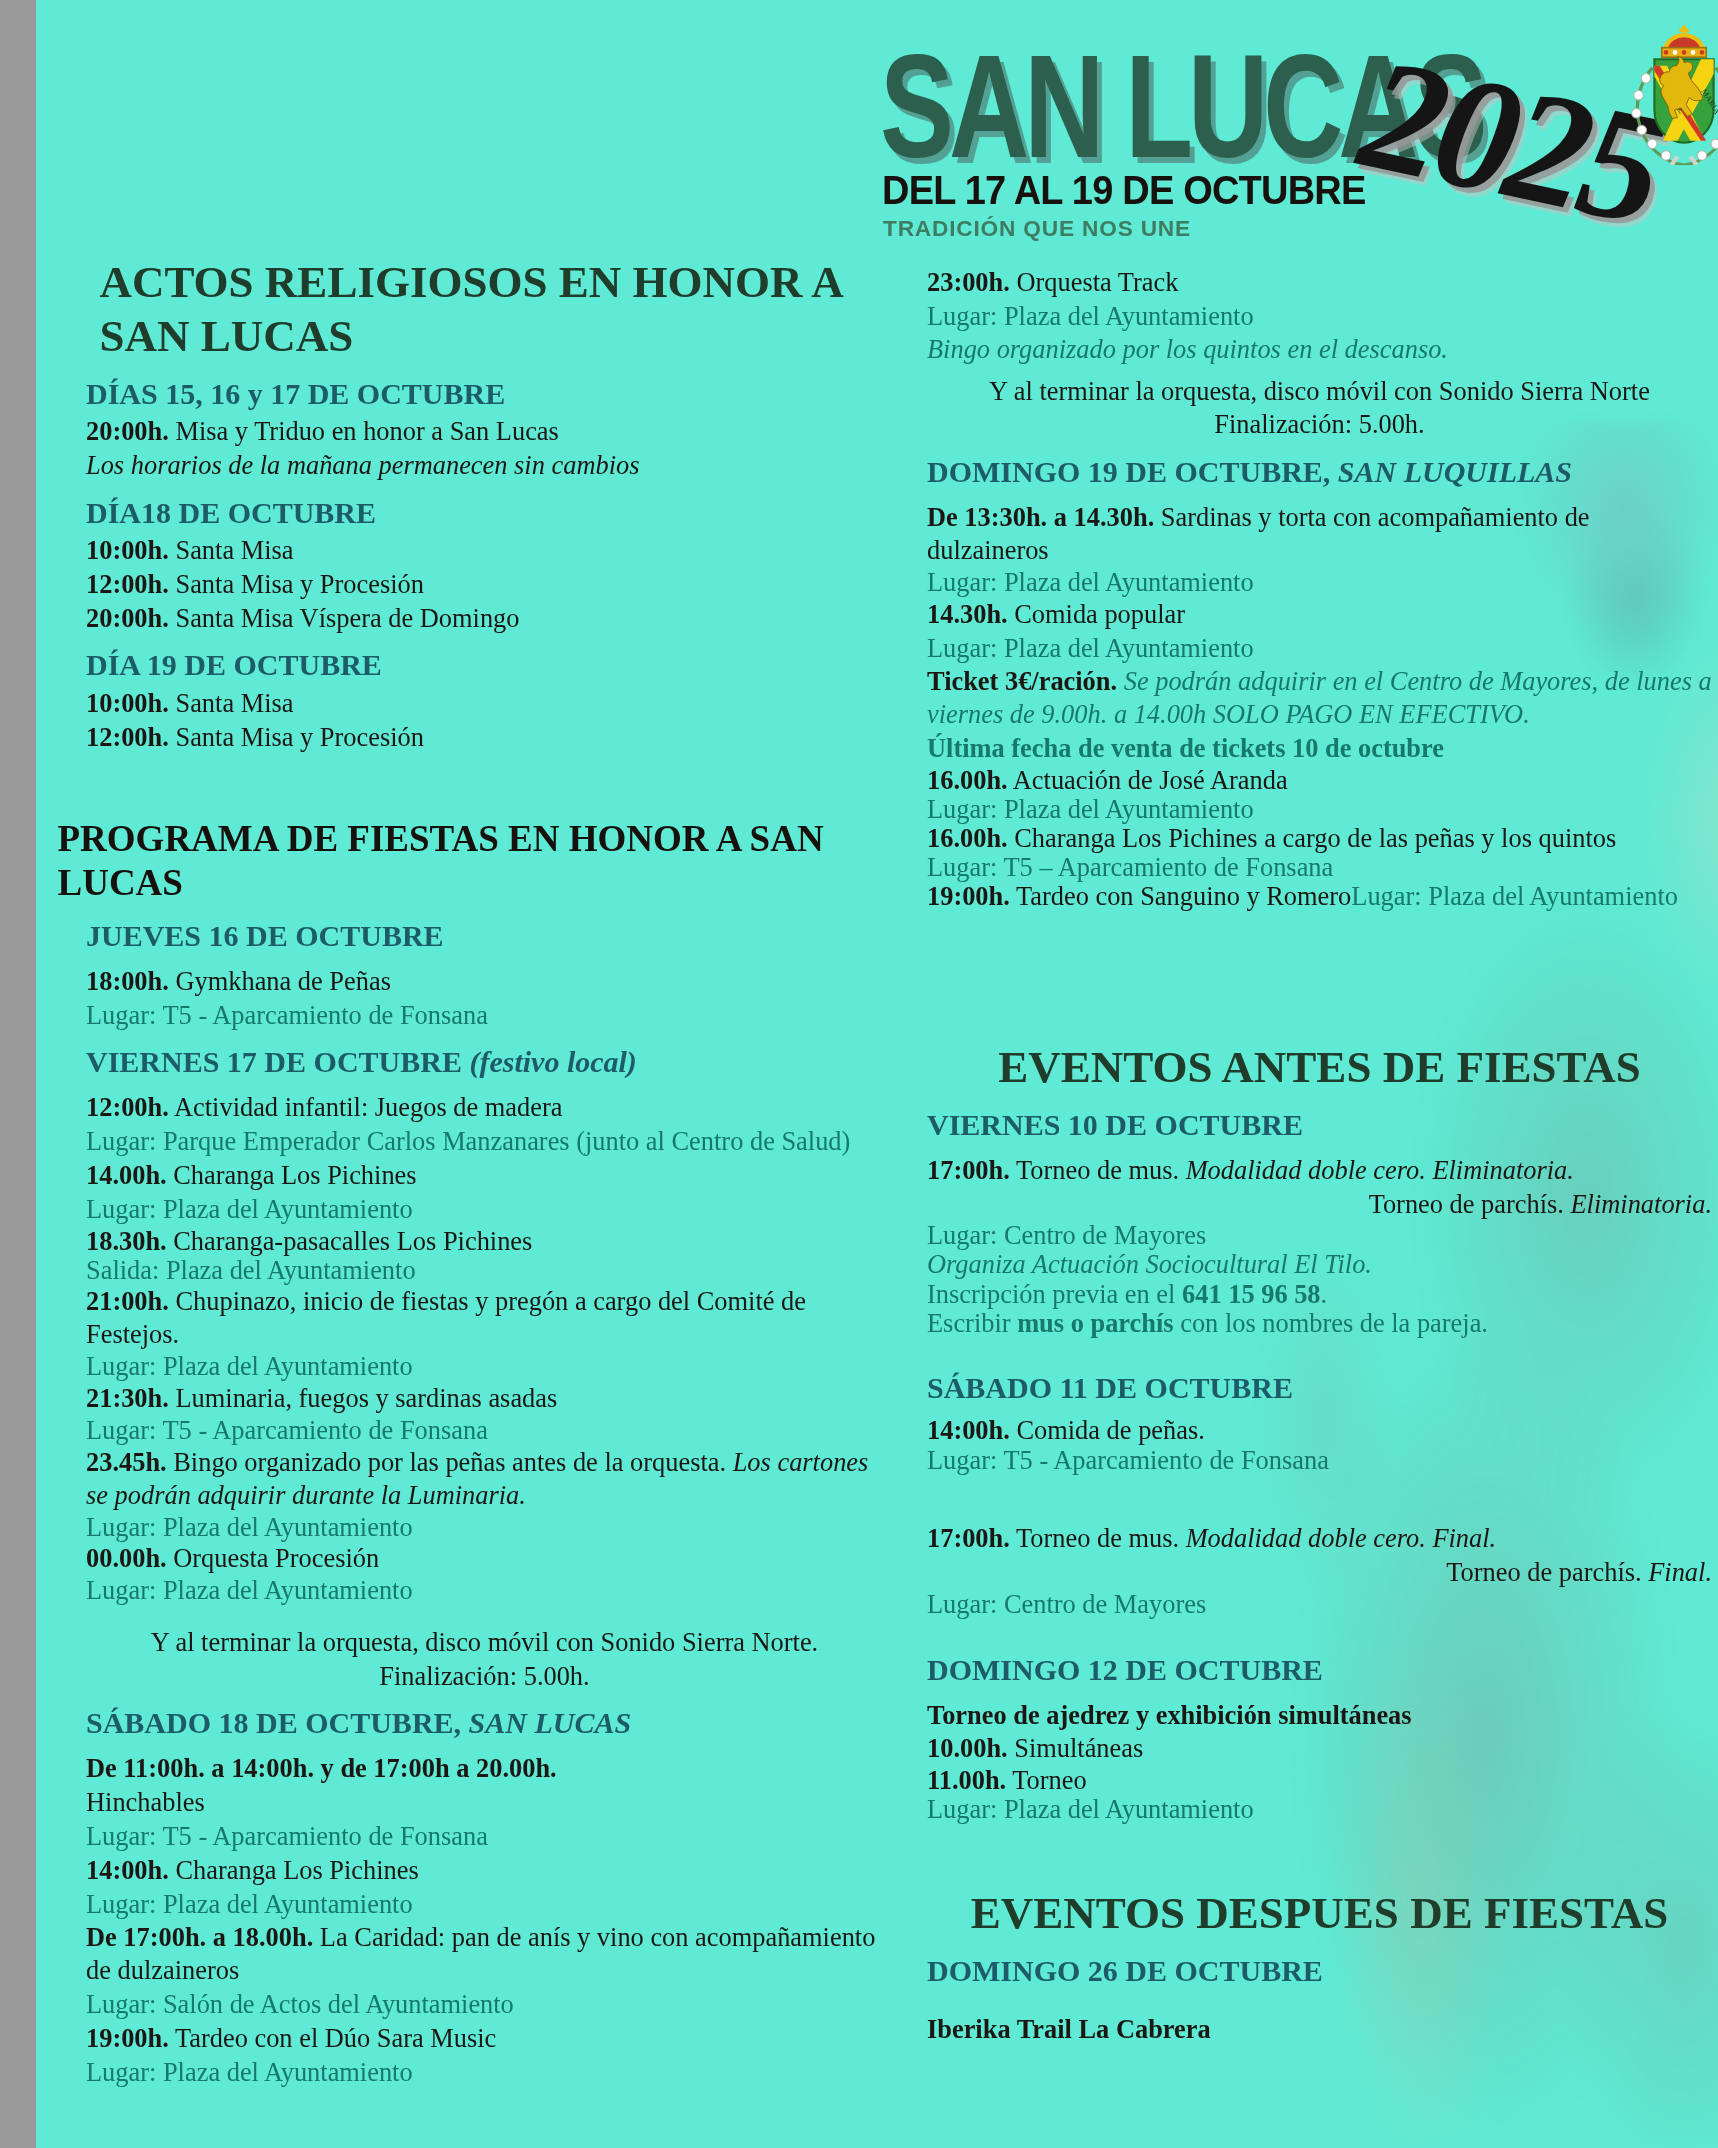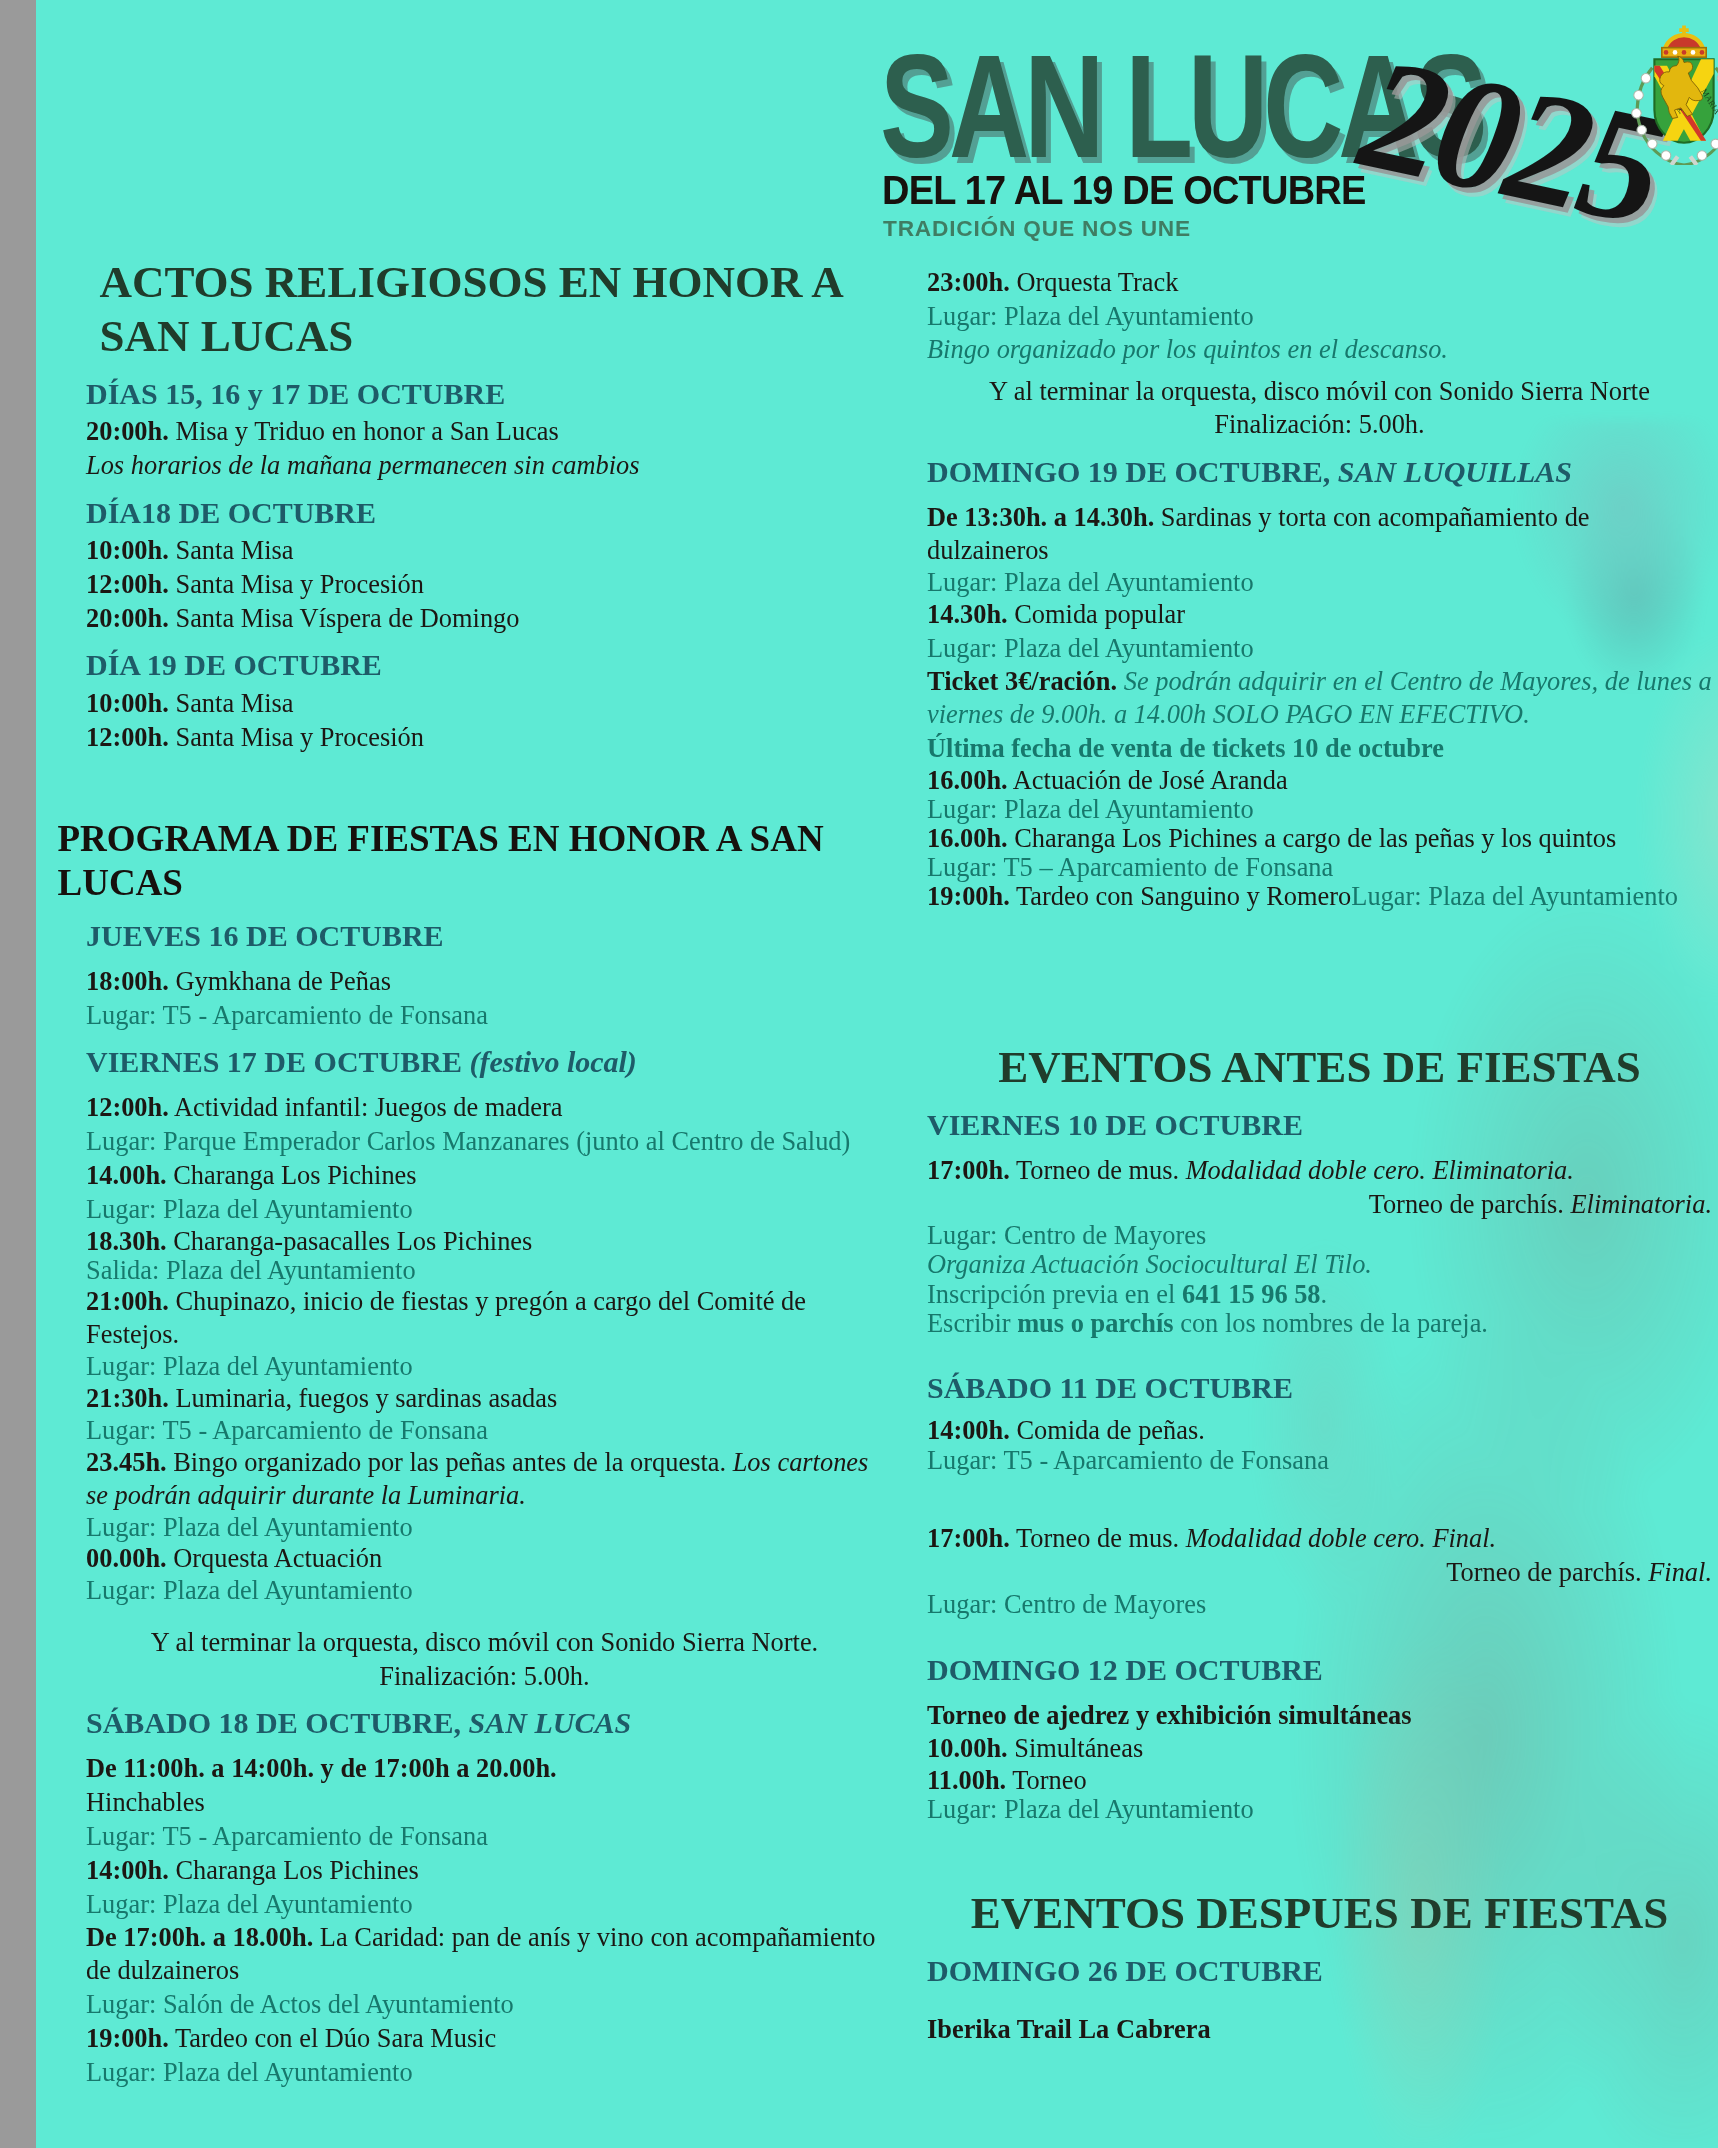--- a/index.html
+++ b/index.html
@@ -151,21 +151,21 @@
       <div class="ln"><span class="t">14.00h.</span><span> Charanga Los Pichines</span></div>
       <div class="ln"><span class="g">Lugar: Plaza del Ayuntamiento</span></div>
       <div class="lnt"><span class="t">18.30h.</span><span> Charanga-pasacalles Los Pichines</span></div>
       <div class="lnt"><span class="g">Salida: Plaza del Ayuntamiento</span></div>
       <div class="ln"><span class="t">21:00h.</span><span> Chupinazo, inicio de fiestas y pregón a cargo del Comité de Festejos.</span></div>
       <div class="lnt"><span class="g">Lugar: Plaza del Ayuntamiento</span></div>
       <div class="ln"><span class="t">21:30h.</span><span> Luminaria, fuegos y sardinas asadas</span></div>
       <div class="lnt"><span class="g">Lugar: T5 - Aparcamiento de Fonsana</span></div>
       <div class="ln"><span class="t">23.45h.</span><span> Bingo organizado por las peñas antes de la orquesta. </span><span class="i">Los cartones se podrán adquirir durante la Luminaria.</span></div>
       <div class="lnt"><span class="g">Lugar: Plaza del Ayuntamiento</span></div>
-      <div class="ln"><span class="t">00.00h.</span><span> Orquesta Actuación</span></div>
+      <div class="ln"><span class="t">00.00h.</span><span> Orquesta Procesión</span></div>
       <div class="lnt"><span class="g">Lugar: Plaza del Ayuntamiento</span></div>
       <div class="gap"></div>
       <div class="note"><span>Y al terminar la orquesta, disco móvil con Sonido Sierra Norte.</span></div>
       <div class="note"><span>Finalización: 5.00h.</span></div>
       <div class="day"><span>SÁBADO 18 DE OCTUBRE, </span><span class="di">SAN LUCAS</span></div>
       <div class="gaps"></div>
       <div class="ln"><span class="t">De 11:00h. a 14:00h. y de 17:00h a 20.00h.</span></div>
       <div class="ln"><span>Hinchables</span></div>
       <div class="ln"><span class="g">Lugar: T5 - Aparcamiento de Fonsana</span></div>
       <div class="ln"><span class="t">14:00h.</span><span> Charanga Los Pichines</span></div>

